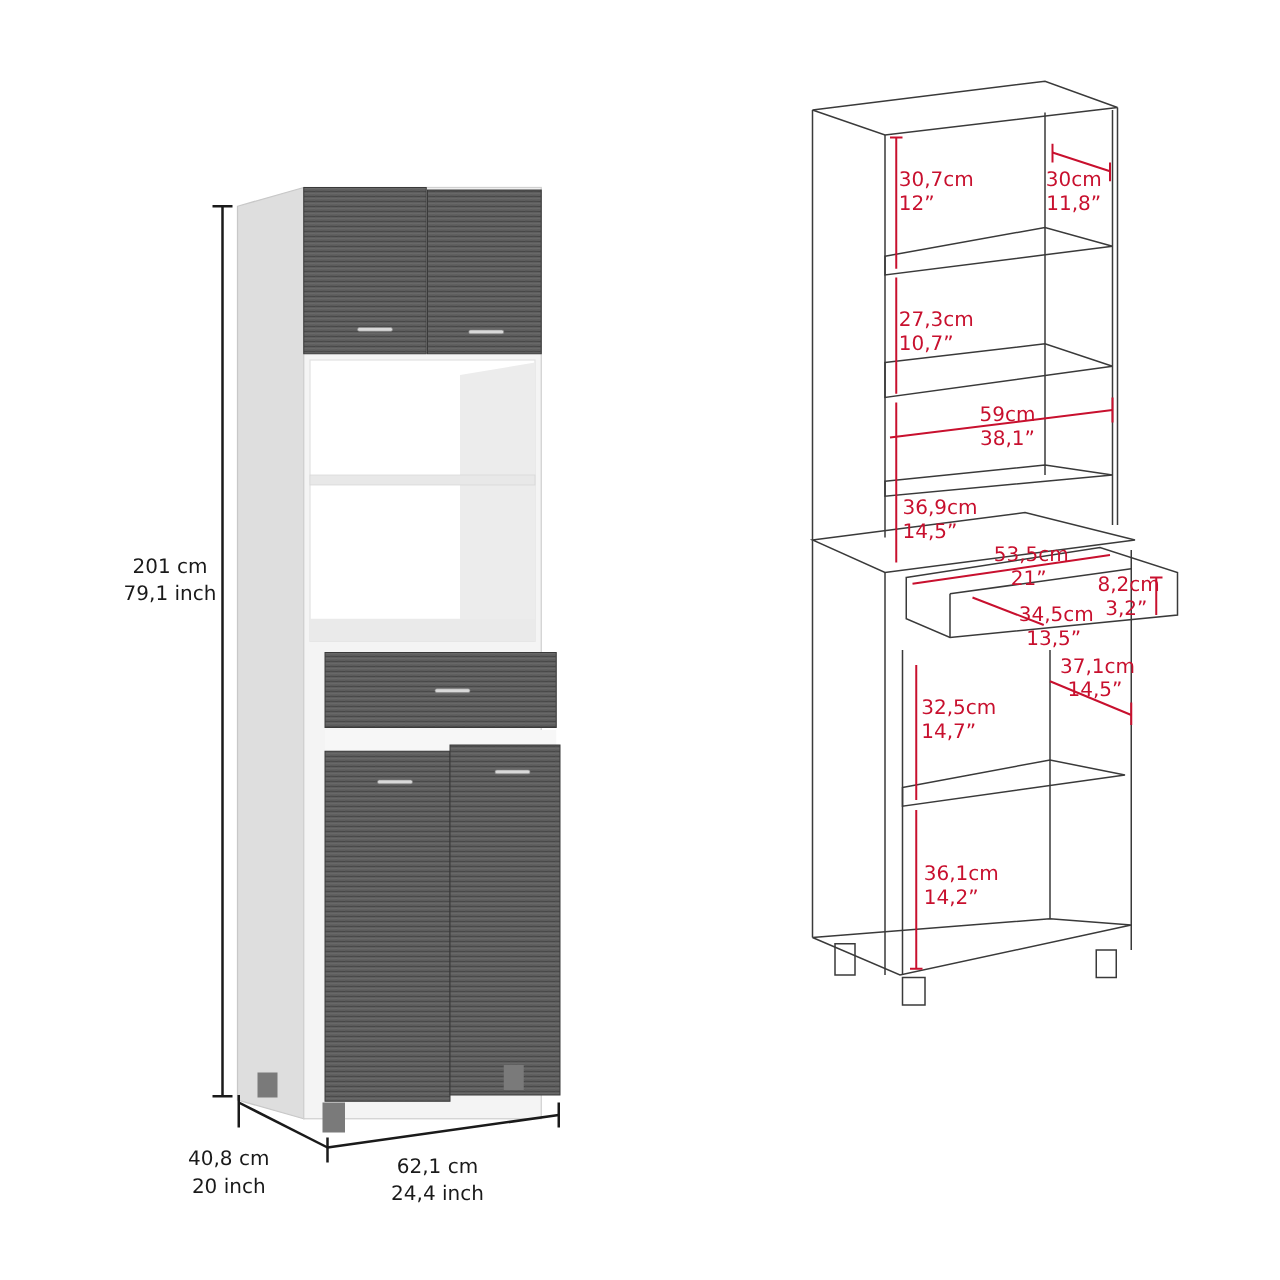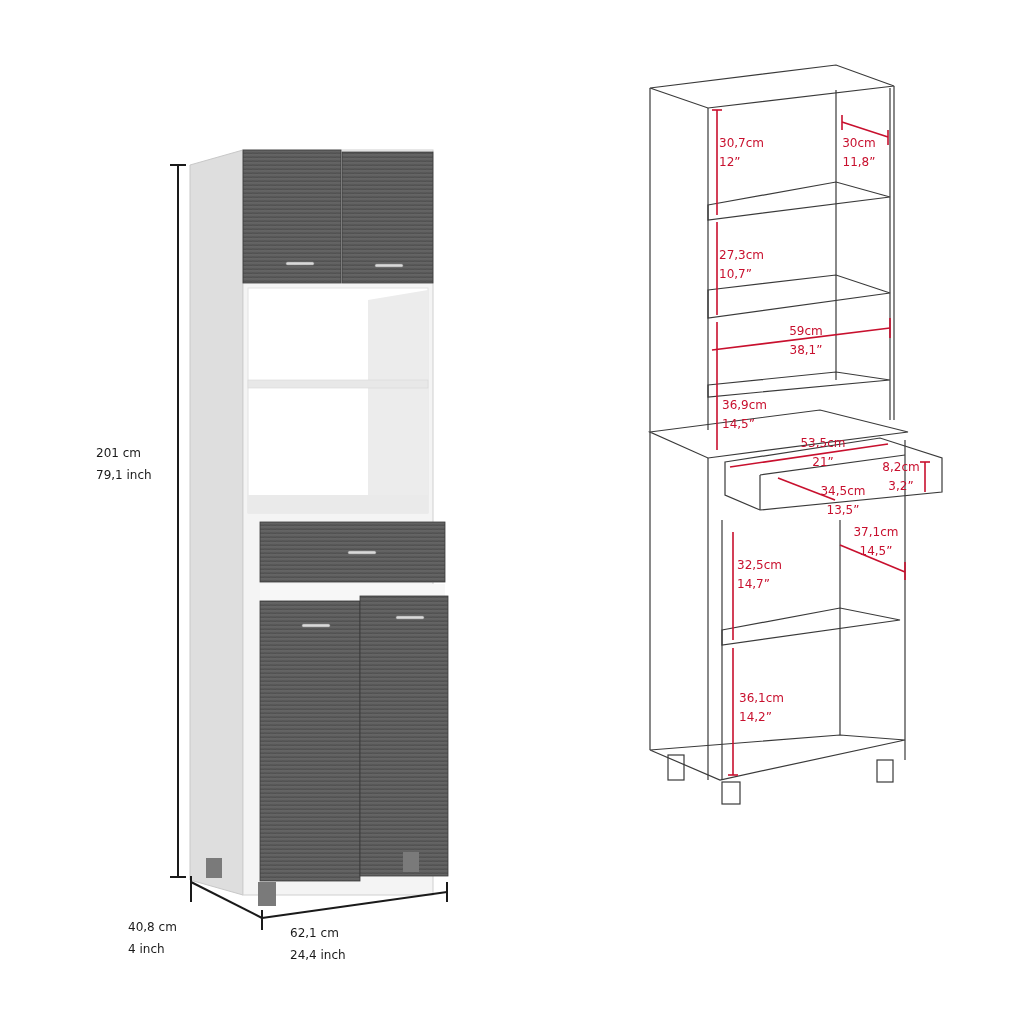--- a/index.html
+++ b/index.html
@@ -1,18 +1,18 @@
 <!DOCTYPE html>
 <html><head>
 <meta charset="utf-8">
 <style>
   html, body { margin:0; padding:0; background:#ffffff; }
   body { width:1024px; height:1024px; position:relative; overflow:hidden; font-family:"DejaVu Sans", "Liberation Sans", sans-serif; }
-  .lbl-black { position:absolute; color:#1a1a1a; font-size:12px; line-height:22px; text-align:left; white-space:nowrap; }
-  .lbl-red { position:absolute; color:#c8102e; font-size:12px; line-height:19px; white-space:nowrap; }
+  .lbl-black { position:absolute; color:#1a1a1a; font-size:16px; line-height:22px; text-align:center; white-space:nowrap; }
+  .lbl-red { position:absolute; color:#c8102e; font-size:16px; line-height:19px; white-space:nowrap; }
   .lbl-red.center { text-align:center; }
   svg { position:absolute; left:0; top:0; }
 </style>
 </head>
 <body>
 
 <div>
 <svg width="1024" height="1024" viewBox="0 0 1024 1024">
   <defs>
     <pattern id="grain" width="6" height="4" patternUnits="userSpaceOnUse">
@@ -62,21 +62,21 @@
     <line x1="447" y1="882" x2="447" y2="902"></line>
   </g>
 </svg>
 
   <div class="lbl-black" style="left:96px; top:442px; width:80px;">
     <div>201 cm</div>
     <div>79,1 inch</div>
   </div>
   <div class="lbl-black" style="left:128px; top:916px; width:110px;">
     <div>40,8 cm</div>
-    <div>4 inch</div>
+    <div>20 inch</div>
   </div>
   <div class="lbl-black" style="left:290px; top:922px; width:120px;">
     <div>62,1 cm</div>
     <div>24,4 inch</div>
   </div>
 </div>
 
 <div>
 <svg width="1024" height="1024" viewBox="0 0 1024 1024">
   <g stroke="#3a3a3a" stroke-width="1.2" fill="none">

